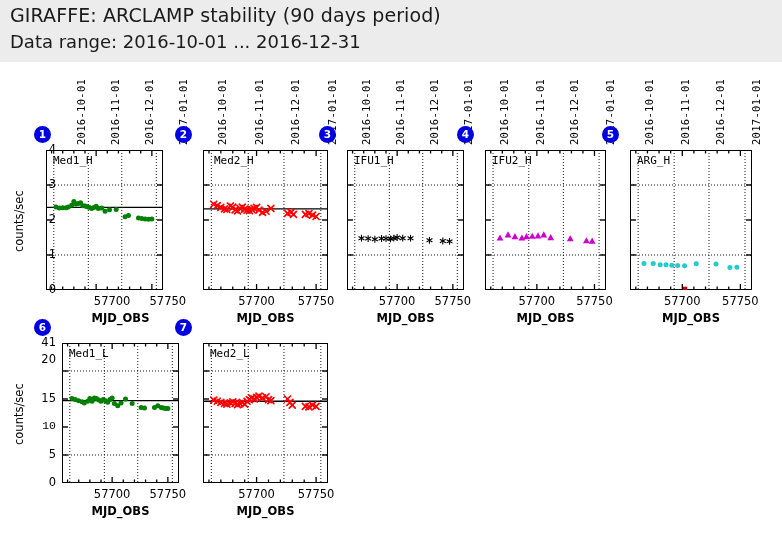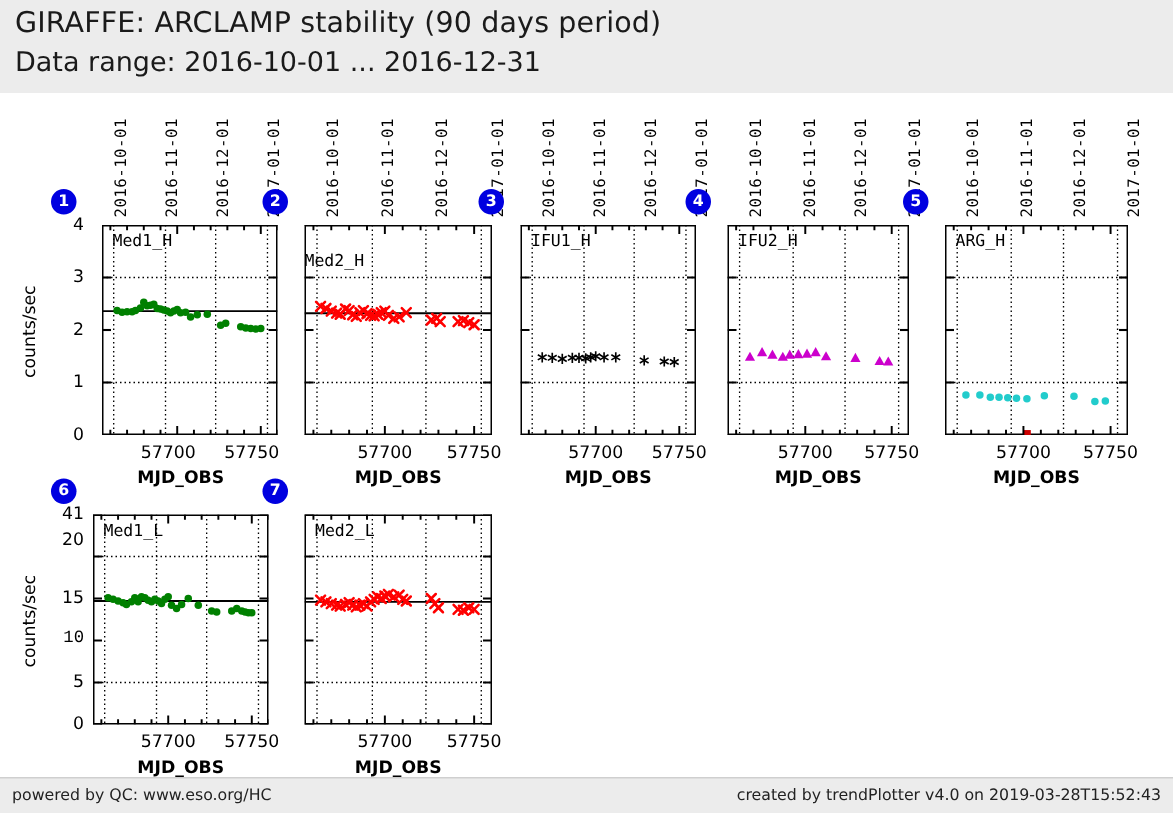--- a/index.html
+++ b/index.html
@@ -96,21 +96,21 @@
 <body>
 
 <div id="page">
 
   <div class="header">
     <div class="title">GIRAFFE: ARCLAMP stability (90 days period)</div>
     <div class="subtitle">Data range: 2016-10-01 ... 2016-12-31</div>
   </div>
 
   <div class="canvas" id="canvas">
-      <div class="panel" style="left: 68px; top: 88px; width: 117px; height: 140px;">
+      <div class="panel" style="left: 46px; top: 88px; width: 117px; height: 140px;">
         <div class="frame" style="width: 117px; height: 140px;"></div>
         <svg width="117" height="140" class="plotsvg">
           <line x1="7.8" y1="0" x2="7.8" y2="140" stroke="#000" stroke-width="0.9" stroke-dasharray="1,2"></line>
           <line x1="42.34285714285714" y1="0" x2="42.34285714285714" y2="140" stroke="#000" stroke-width="0.9" stroke-dasharray="1,2"></line>
           <line x1="75.77142857142857" y1="0" x2="75.77142857142857" y2="140" stroke="#000" stroke-width="0.9" stroke-dasharray="1,2"></line>
           <line x1="110.31428571428572" y1="0" x2="110.31428571428572" y2="140" stroke="#000" stroke-width="0.9" stroke-dasharray="1,2"></line>
           <line x1="0" y1="105" x2="117" y2="105" stroke="#000" stroke-width="0.9" stroke-dasharray="1,2"></line>
           <line x1="0" y1="35" x2="117" y2="35" stroke="#000" stroke-width="0.9" stroke-dasharray="1,2"></line>
           <line x1="0" y1="57.400000000000006" x2="117" y2="57.400000000000006" stroke="#000" stroke-width="1.3"></line>
           <circle cx="10.028571428571428" cy="57.05" r="2.5" fill="#008000"></circle>
@@ -339,21 +339,21 @@
           <line x1="77.38095238095238" y1="0" x2="77.38095238095238" y2="3.5" stroke="#000" stroke-width="1.3"></line>
           <line x1="89.28571428571429" y1="140" x2="89.28571428571429" y2="136.5" stroke="#000" stroke-width="1.3"></line>
           <line x1="89.28571428571429" y1="0" x2="89.28571428571429" y2="3.5" stroke="#000" stroke-width="1.3"></line>
           <line x1="101.19047619047619" y1="140" x2="101.19047619047619" y2="136.5" stroke="#000" stroke-width="1.3"></line>
           <line x1="101.19047619047619" y1="0" x2="101.19047619047619" y2="3.5" stroke="#000" stroke-width="1.3"></line>
           <line x1="113.0952380952381" y1="140" x2="113.0952380952381" y2="134" stroke="#000" stroke-width="1.3"></line>
           <line x1="113.0952380952381" y1="0" x2="113.0952380952381" y2="6" stroke="#000" stroke-width="1.3"></line>
           <line x1="125" y1="140" x2="125" y2="136.5" stroke="#000" stroke-width="1.3"></line>
           <line x1="125" y1="0" x2="125" y2="3.5" stroke="#000" stroke-width="1.3"></line>
         </svg>
-        <div class="plabel" style="left: 0; top: 4px; margin-top: 13px;">Med2_H</div>
+        <div class="plabel" style="left: 11px; top: 4px;">Med2_H</div>
       </div>
       <div class="xtick" style="left: 231.571px; top: 232px; width: 50px;">57700</div>
       <div class="xtick" style="left: 291.095px; top: 232px; width: 50px;">57750</div>
       <div class="xaxislabel" style="left: 225.5px; top: 249px; width: 80px;">MJD_OBS</div>
       <div class="datelabel" style="left: 216.333px; top: 83px;">2016-10-01</div>
       <div class="datelabel" style="left: 253.238px; top: 83px;">2016-11-01</div>
       <div class="datelabel" style="left: 288.952px; top: 83px;">2016-12-01</div>
       <div class="datelabel" style="left: 325.857px; top: 83px;">2017-01-01</div>
       <div class="badge" style="left: 175px; top: 64px;">2</div>
       <div class="panel" style="left: 347px; top: 88px; width: 117px; height: 140px;">
@@ -851,18 +851,14 @@
           <line x1="125" y1="0" x2="125" y2="3.5" stroke="#000" stroke-width="1.3"></line>
         </svg>
         <div class="plabel" style="left: 7px; top: 4px;">Med2_L</div>
       </div>
       <div class="xtick" style="left: 231.571px; top: 425px; width: 50px;">57700</div>
       <div class="xtick" style="left: 291.095px; top: 425px; width: 50px;">57750</div>
       <div class="xaxislabel" style="left: 225.5px; top: 442px; width: 80px;">MJD_OBS</div>
       <div class="badge" style="left: 175px; top: 257px;">7</div>
     </div>
 
-  <div class="footer">
-    <div class="left">powered by QC: www.eso.org/HC</div>
-    <div class="right">created by trendPlotter v4.0 on 2019-03-28T15:52:43</div>
-  </div>
 
 </div>
 
 </body></html>

